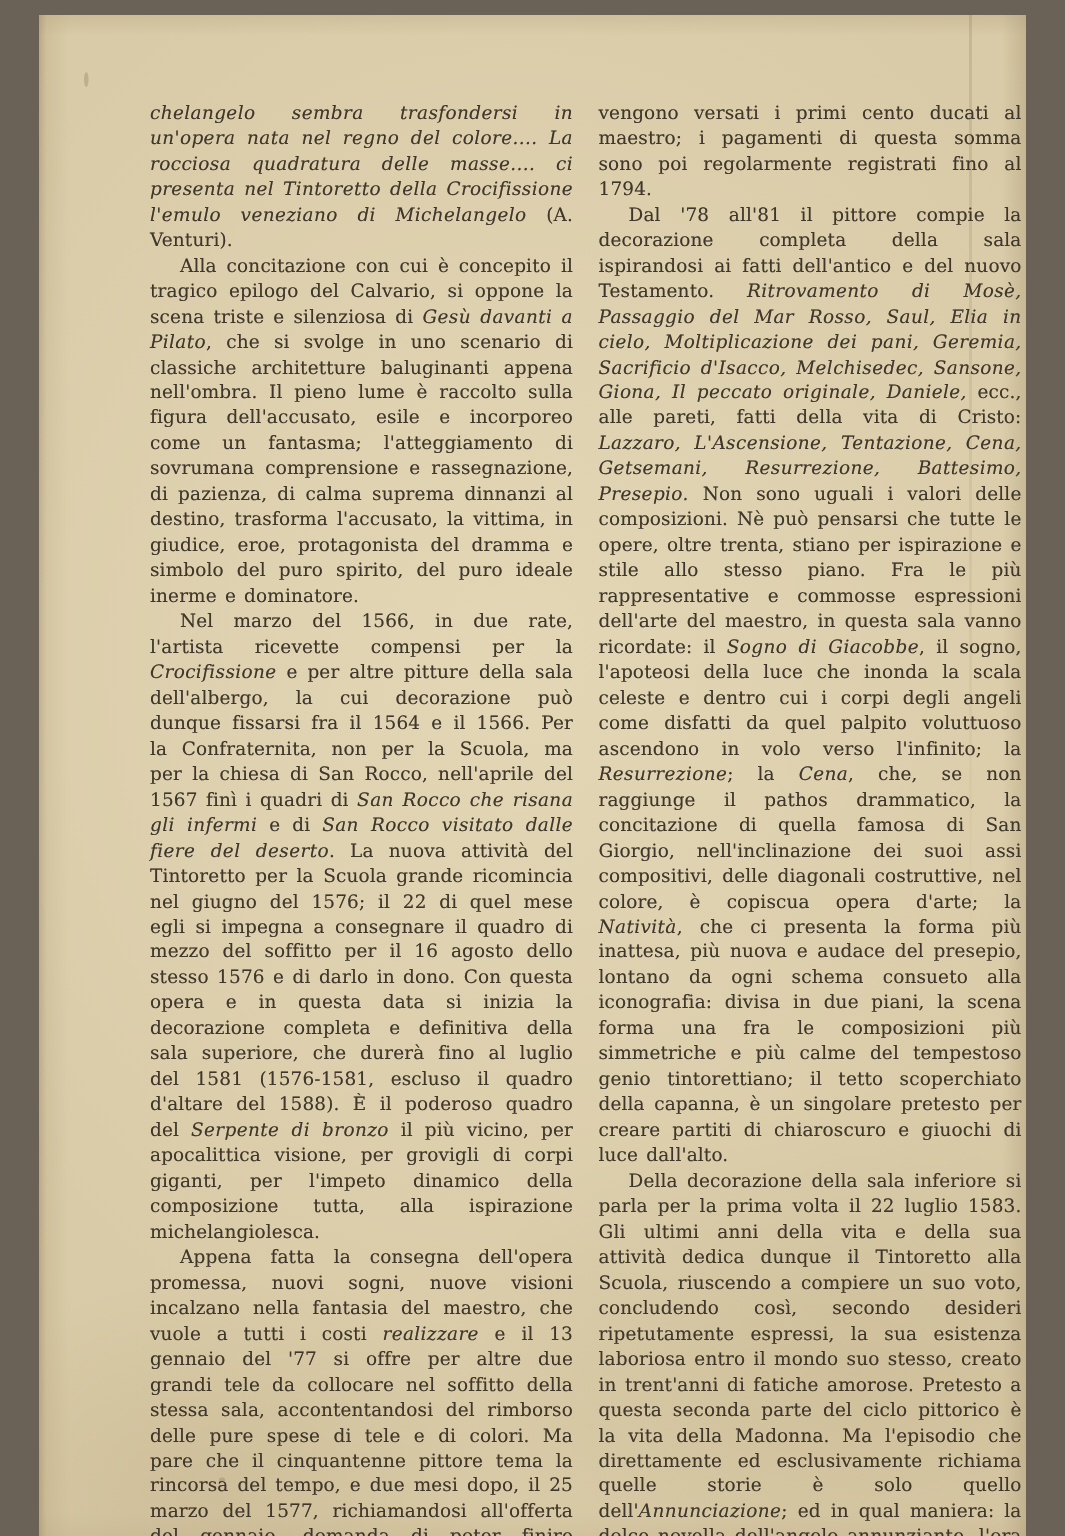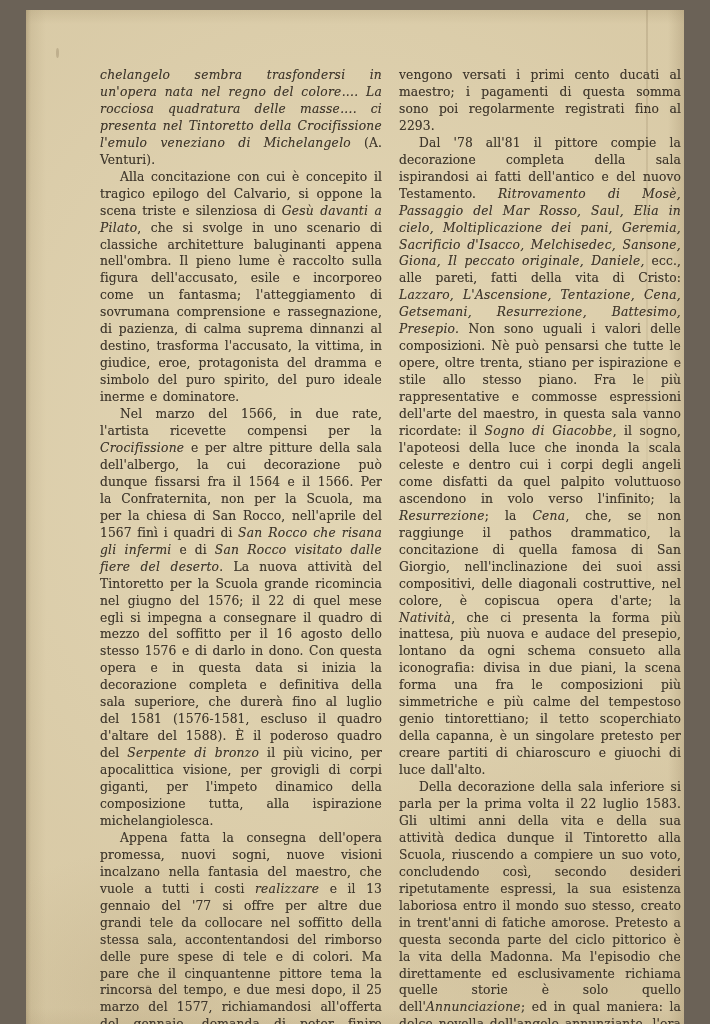--- a/index.html
+++ b/index.html
@@ -56,18 +56,18 @@
   <div class="speck" style="left:694px; top:300px; width:2px; height:8px;"></div>
   <div class="speck" style="left:120px; top:975px; width:4px; height:3px;"></div>
   <div class="columns">
     <div class="col">
         <p class=""><i>chelangelo sembra trasfondersi in un'opera nata nel regno del colore.... La rocciosa quadratura delle masse.... ci presenta nel Tintoretto della Crocifissione l'emulo veneziano di Michelangelo </i><span>(A. Venturi).</span></p>
         <p class="indent"><span>Alla concitazione con cui è concepito il tragico epilogo del Calvario, si oppone la scena triste e silenziosa di </span><i>Gesù davanti a Pilato</i><span>, che si svolge in uno scenario di classiche architetture baluginanti appena nell'ombra. Il pieno lume è raccolto sulla figura dell'accusato, esile e incorporeo come un fantasma; l'atteggiamento di sovrumana comprensione e rassegnazione, di pazienza, di calma suprema dinnanzi al destino, trasforma l'accusato, la vittima, in giudice, eroe, protagonista del dramma e simbolo del puro spirito, del puro ideale inerme e dominatore.</span></p>
         <p class="indent"><span>Nel marzo del 1566, in due rate, l'artista ricevette compensi per la </span><i>Crocifissione</i><span> e per altre pitture della sala dell'albergo, la cui decorazione può dunque fissarsi fra il 1564 e il 1566. Per la Confraternita, non per la Scuola, ma per la chiesa di San Rocco, nell'aprile del 1567 finì i quadri di </span><i>San Rocco che risana gli infermi</i><span> e di </span><i>San Rocco visitato dalle fiere del deserto</i><span>. La nuova attività del Tintoretto per la Scuola grande ricomincia nel giugno del 1576; il 22 di quel mese egli si impegna a consegnare il quadro di mezzo del soffitto per il 16 agosto dello stesso 1576 e di darlo in dono. Con questa opera e in questa data si inizia la decorazione completa e definitiva della sala superiore, che durerà fino al luglio del 1581 (1576-1581, escluso il quadro d'altare del 1588). È il poderoso quadro del </span><i>Serpente di bronzo</i><span> il più vicino, per apocalittica visione, per grovigli di corpi giganti, per l'impeto dinamico della composizione tutta, alla ispirazione michelangiolesca.</span></p>
         <p class="indent"><span>Appena fatta la consegna dell'opera promessa, nuovi sogni, nuove visioni incalzano nella fantasia del maestro, che vuole a tutti i costi </span><i>realizzare</i><span> e il 13 gennaio del '77 si offre per altre due grandi tele da collocare nel soffitto della stessa sala, accontentandosi del rimborso delle pure spese di tele e di colori. Ma pare che il cinquantenne pittore tema la rincorsa del tempo, e due mesi dopo, il 25 marzo del 1577, richiamandosi all'offerta del gennaio, domanda di poter finire l'intera decorazione del soffitto e si rimette per il compenso alla direzione degli amministratori della Scuola, i quali accettano a maggioranza. Destino della magnificenza di quel privilegiato, che supplicava di poter </span></p>
       </div>
     <div class="col">
-        <p class=""><span>vengono versati i primi cento ducati al maestro; i pagamenti di questa somma sono poi regolarmente registrati fino al 2293.</span></p>
+        <p class=""><span>vengono versati i primi cento ducati al maestro; i pagamenti di questa somma sono poi regolarmente registrati fino al 1794.</span></p>
         <p class="indent"><span>Dal '78 all'81 il pittore compie la decorazione completa della sala ispirandosi ai fatti dell'antico e del nuovo Testamento. </span><i>Ritrovamento di Mosè, Passaggio del Mar Rosso, Saul, Elia in cielo, Moltiplicazione dei pani, Geremia, Sacrificio d'Isacco, Melchisedec, Sansone, Giona, Il peccato originale, Daniele,</i><span> ecc., alle pareti, fatti della vita di Cristo: </span><i>Lazzaro, L'Ascensione, Tentazione, Cena, Getsemani, Resurrezione, Battesimo, Presepio.</i><span> Non sono uguali i valori delle composizioni. Nè può pensarsi che tutte le opere, oltre trenta, stiano per ispirazione e stile allo stesso piano. Fra le più rappresentative e commosse espressioni dell'arte del maestro, in questa sala vanno ricordate: il </span><i>Sogno di Giacobbe</i><span>, il sogno, l'apoteosi della luce che inonda la scala celeste e dentro cui i corpi degli angeli come disfatti da quel palpito voluttuoso ascendono in volo verso l'infinito; la </span><i>Resurrezione</i><span>; la </span><i>Cena</i><span>, che, se non raggiunge il pathos drammatico, la concitazione di quella famosa di San Giorgio, nell'inclinazione dei suoi assi compositivi, delle diagonali costruttive, nel colore, è copiscua opera d'arte; la </span><i>Natività</i><span>, che ci presenta la forma più inattesa, più nuova e audace del presepio, lontano da ogni schema consueto alla iconografia: divisa in due piani, la scena forma una fra le composizioni più simmetriche e più calme del tempestoso genio tintorettiano; il tetto scoperchiato della capanna, è un singolare pretesto per creare partiti di chiaroscuro e giuochi di luce dall'alto.</span></p>
         <p class="indent"><span>Della decorazione della sala inferiore si parla per la prima volta il 22 luglio 1583. Gli ultimi anni della vita e della sua attività dedica dunque il Tintoretto alla Scuola, riuscendo a compiere un suo voto, concludendo così, secondo desideri ripetutamente espressi, la sua esistenza laboriosa entro il mondo suo stesso, creato in trent'anni di fatiche amorose. Pretesto a questa seconda parte del ciclo pittorico è la vita della Madonna. Ma l'episodio che direttamente ed esclusivamente richiama quelle storie è solo quello dell'</span><i>Annunciazione</i><span>; ed in qual maniera: la dolce novella dell'angelo annunziante, l'ora soavissima del vespro, le luci del crepuscolo, il gesto grazioso dell'angelo, la gentilezza e l'umiltà di Maria, come è nel trasparente semplice racconto evangelico, come è nella fantasia ingenua del Beato da Fiesole o nelle versioni infinite dei pittori toscani o veneti, la poesia del misticismo è qui sconvolta travolta da una irruenza quasi ruinosa; appare come folgorante messo di Giove tonante l'angelo, che irrompendo nella dimora per la breccia della parete, non porge la salutazione angelica alla maternità, ma grida eroicamente l'annunzio di una vittoria.</span></p>
       </div>
   </div>
 </div>
 
 </body></html>

